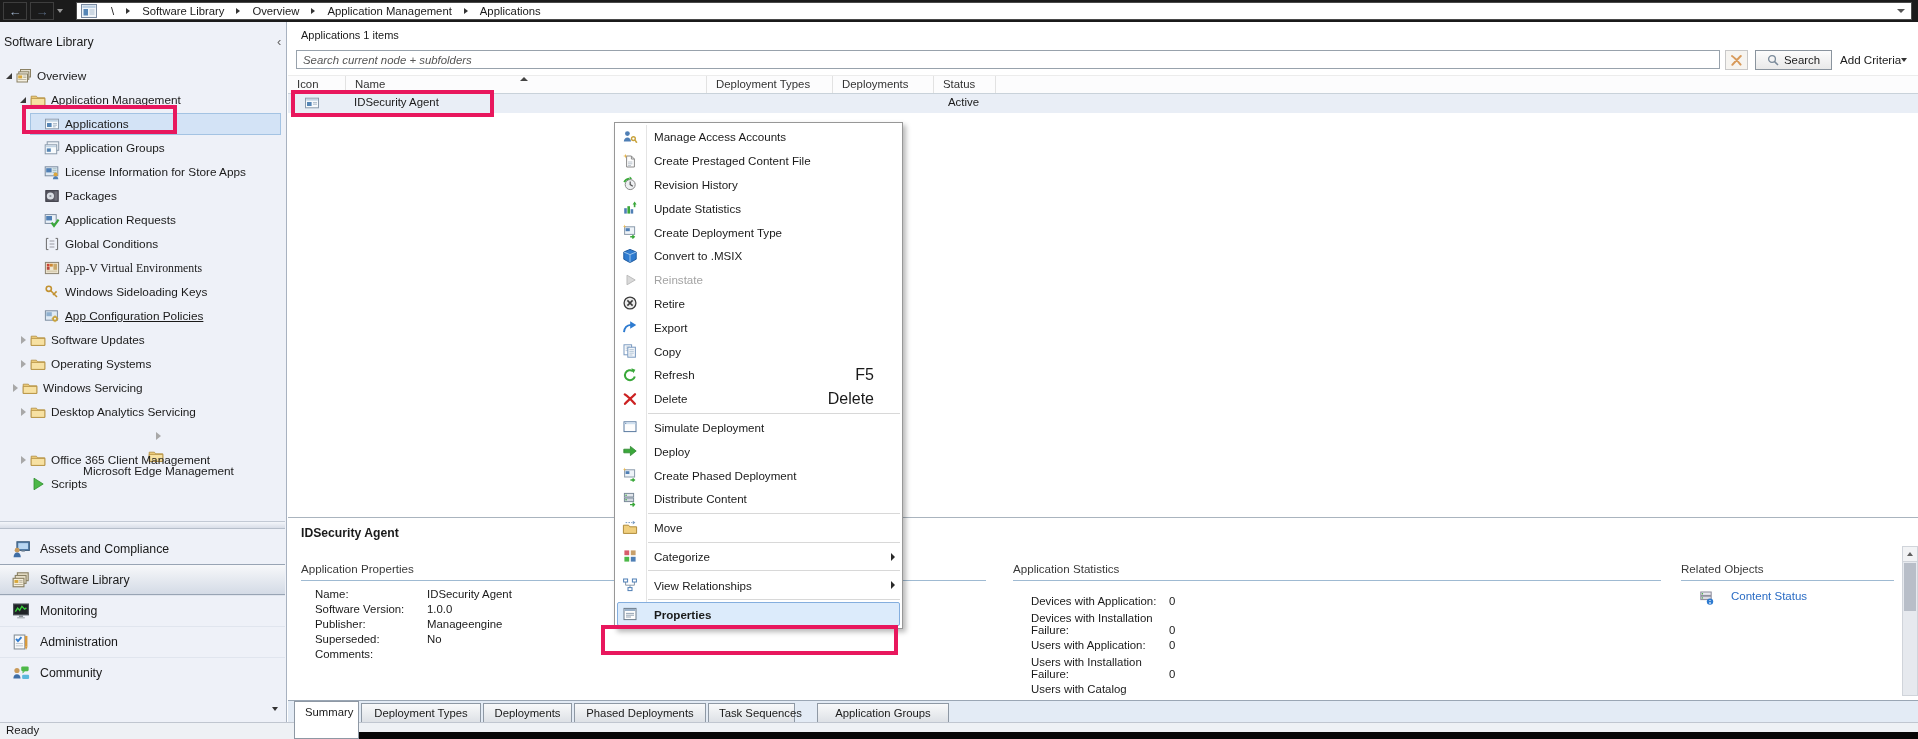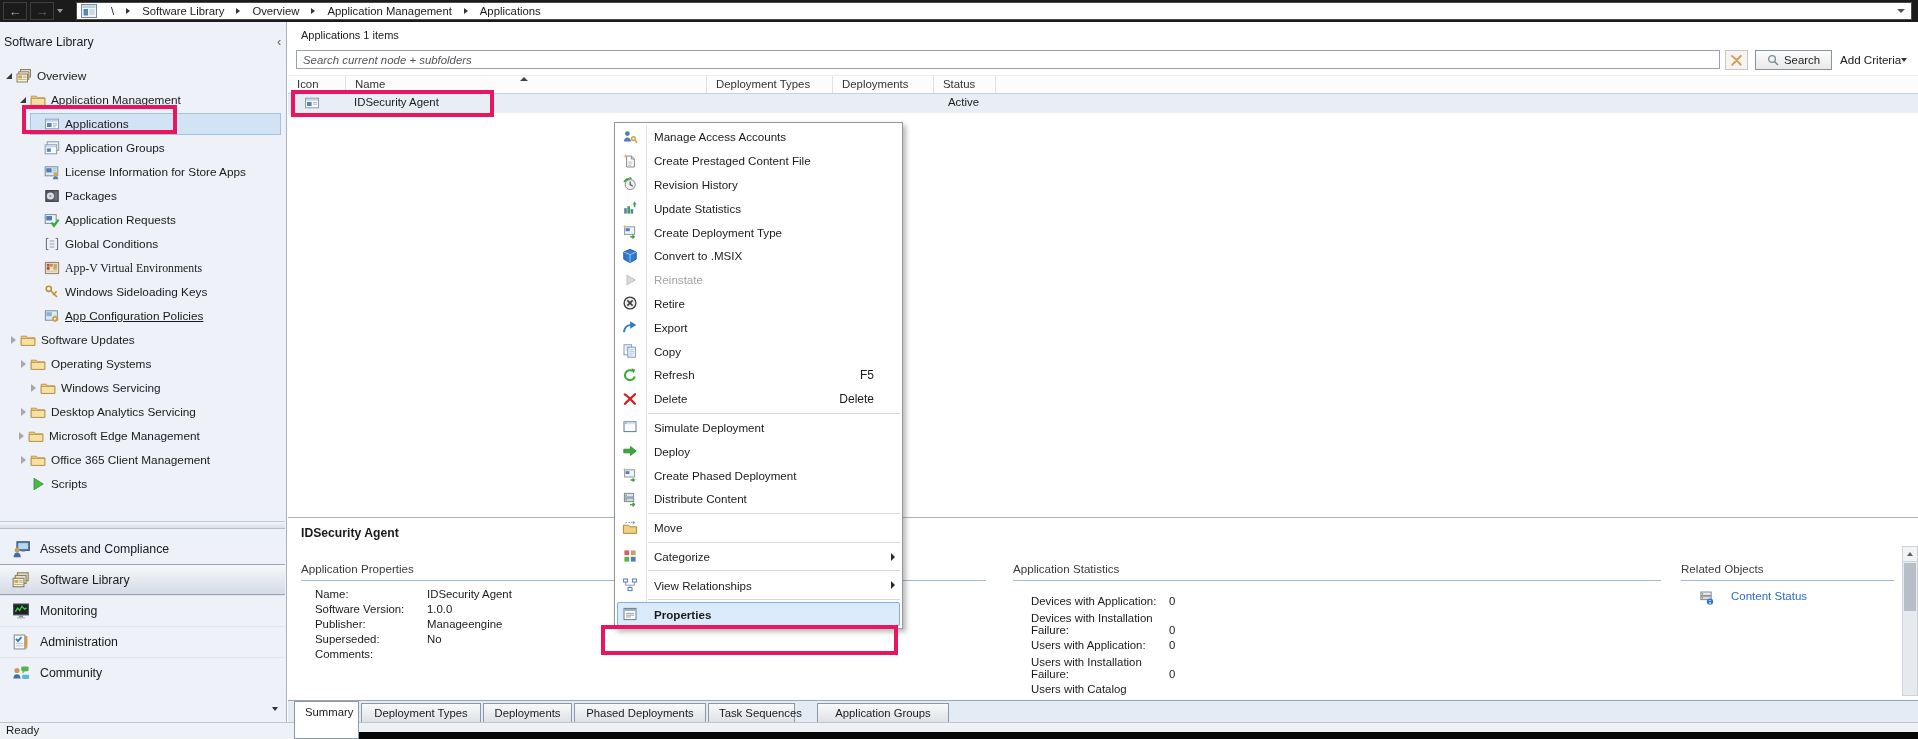--- a/index.html
+++ b/index.html
@@ -91,21 +91,21 @@
   .black-strip { position:absolute; left:295px; right:0; top:9px; bottom:0; background:#060606; }
 
   
   .ctxmenu { position:absolute; left:614px; top:122px; width:289px; background:#fff; border:1px solid #979797; box-shadow:3px 3px 5px rgba(0,0,0,.28); padding:2px 0; z-index:50; }
   .ctxmenu::before { content:""; position:absolute; left:31px; top:2px; bottom:2px; width:1px; background:#e4e4e4; }
   .mitem { height:23.8px; display:flex; align-items:center; position:relative; cursor:default; }
   .micon { width:30px; flex:none; display:flex; justify-content:center; z-index:2; }
   .mlabel { margin-left:9px; font-size:11.6px; z-index:2; white-space:nowrap; }
   .mitem.disabled .mlabel { color:#a3a3a3; }
   .mlabel.bold { font-weight:bold; }
-  .mshort { margin-left:auto; margin-right:28px; font-size:12px; z-index:2; }
+  .mshort { margin-left:auto; margin-right:28px; font-size:16px; z-index:2; }
   .msub { position:absolute; right:7px; top:8px; width:0; height:0; border-top:4px solid transparent; border-bottom:4px solid transparent; border-left:4.5px solid #2a2a2a; }
   .msep { height:1px; background:#d8d8d8; margin:2px 2px 2px 33px; }
   .mhl { position:absolute; left:2px; right:2px; top:0; bottom:0; background:#dcebfb; border:1px solid #84aede; border-radius:2px; z-index:1; }
 
   
   .anno { position:absolute; border:4px solid #e8175d; z-index:60; pointer-events:none; }
   #anno-tree  { left:22px;  top:105px; width:155px; height:29px; }
   #anno-row   { left:291px; top:90px;  width:203px; height:27px; }
   #anno-props { left:601px; top:625px; width:297px; height:30px; }
 </style>
@@ -276,61 +276,61 @@
             <svg width="16" height="16" viewBox="0 0 16 16">
               <rect x="1.4" y="2.8" width="12" height="9.4" fill="#dfeaf4" stroke="#7d8da0"></rect>
               <rect x="2.4" y="4.2" width="5.4" height="4" fill="#8fb0cf"></rect>
               <circle cx="11" cy="10.8" r="2.8" fill="#c8a23c"></circle>
               <circle cx="11" cy="10.8" r="1" fill="#f5f8fb"></circle>
               <path d="M11 7.4v1M11 13.2v1M7.6 10.8h1M13.4 10.8h1" stroke="#c8a23c"></path>
             </svg>
           </span>
           <span class="tlabel">App Configuration Policies</span>
         </div>
-        <div class="trow" style="padding-left: 8px;">
+        <div class="trow" style="padding-left: 18px;">
           <span class="arr col"></span>
           <span class="ticon">
             <svg width="16" height="16" viewBox="0 0 16 16">
               <path d="M1.2 4.2h5.2l1.2 1.6h7.2v7.6H1.2z" fill="#f0cf7e" stroke="#b08c3c" stroke-width=".8"></path>
               <path d="M1.2 6.4h13.6v7H1.2z" fill="#f7e1a2" stroke="#b08c3c" stroke-width=".8"></path>
             </svg>
           </span>
           <span class="tlabel">Software Updates</span>
         </div>
         <div class="trow" style="padding-left: 18px;">
           <span class="arr col"></span>
           <span class="ticon">
             <svg width="16" height="16" viewBox="0 0 16 16">
               <path d="M1.2 4.2h5.2l1.2 1.6h7.2v7.6H1.2z" fill="#f0cf7e" stroke="#b08c3c" stroke-width=".8"></path>
               <path d="M1.2 6.4h13.6v7H1.2z" fill="#f7e1a2" stroke="#b08c3c" stroke-width=".8"></path>
             </svg>
           </span>
           <span class="tlabel">Operating Systems</span>
         </div>
-        <div class="trow" style="padding-left: 28px; align-items: center;">
+        <div class="trow" style="padding-left: 10px; align-items: center;">
           <span class="arr col"></span>
           <span class="ticon">
             <svg width="16" height="16" viewBox="0 0 16 16">
               <path d="M1.2 4.2h5.2l1.2 1.6h7.2v7.6H1.2z" fill="#f0cf7e" stroke="#b08c3c" stroke-width=".8"></path>
               <path d="M1.2 6.4h13.6v7H1.2z" fill="#f7e1a2" stroke="#b08c3c" stroke-width=".8"></path>
             </svg>
           </span>
           <span class="tlabel">Windows Servicing</span>
         </div>
         <div class="trow" style="padding-left: 18px;">
           <span class="arr col"></span>
           <span class="ticon">
             <svg width="16" height="16" viewBox="0 0 16 16">
               <path d="M1.2 4.2h5.2l1.2 1.6h7.2v7.6H1.2z" fill="#f0cf7e" stroke="#b08c3c" stroke-width=".8"></path>
               <path d="M1.2 6.4h13.6v7H1.2z" fill="#f7e1a2" stroke="#b08c3c" stroke-width=".8"></path>
             </svg>
           </span>
           <span class="tlabel">Desktop Analytics Servicing</span>
         </div>
-        <div class="trow" style="padding-left: 16px;">
+        <div class="trow" style="padding-left: 32px; flex-direction: column;">
           <span class="arr col"></span>
           <span class="ticon">
             <svg width="16" height="16" viewBox="0 0 16 16">
               <path d="M1.2 4.2h5.2l1.2 1.6h7.2v7.6H1.2z" fill="#f0cf7e" stroke="#b08c3c" stroke-width=".8"></path>
               <path d="M1.2 6.4h13.6v7H1.2z" fill="#f7e1a2" stroke="#b08c3c" stroke-width=".8"></path>
             </svg>
           </span>
           <span class="tlabel">Microsoft Edge Management</span>
         </div>
         <div class="trow" style="padding-left: 18px;">

